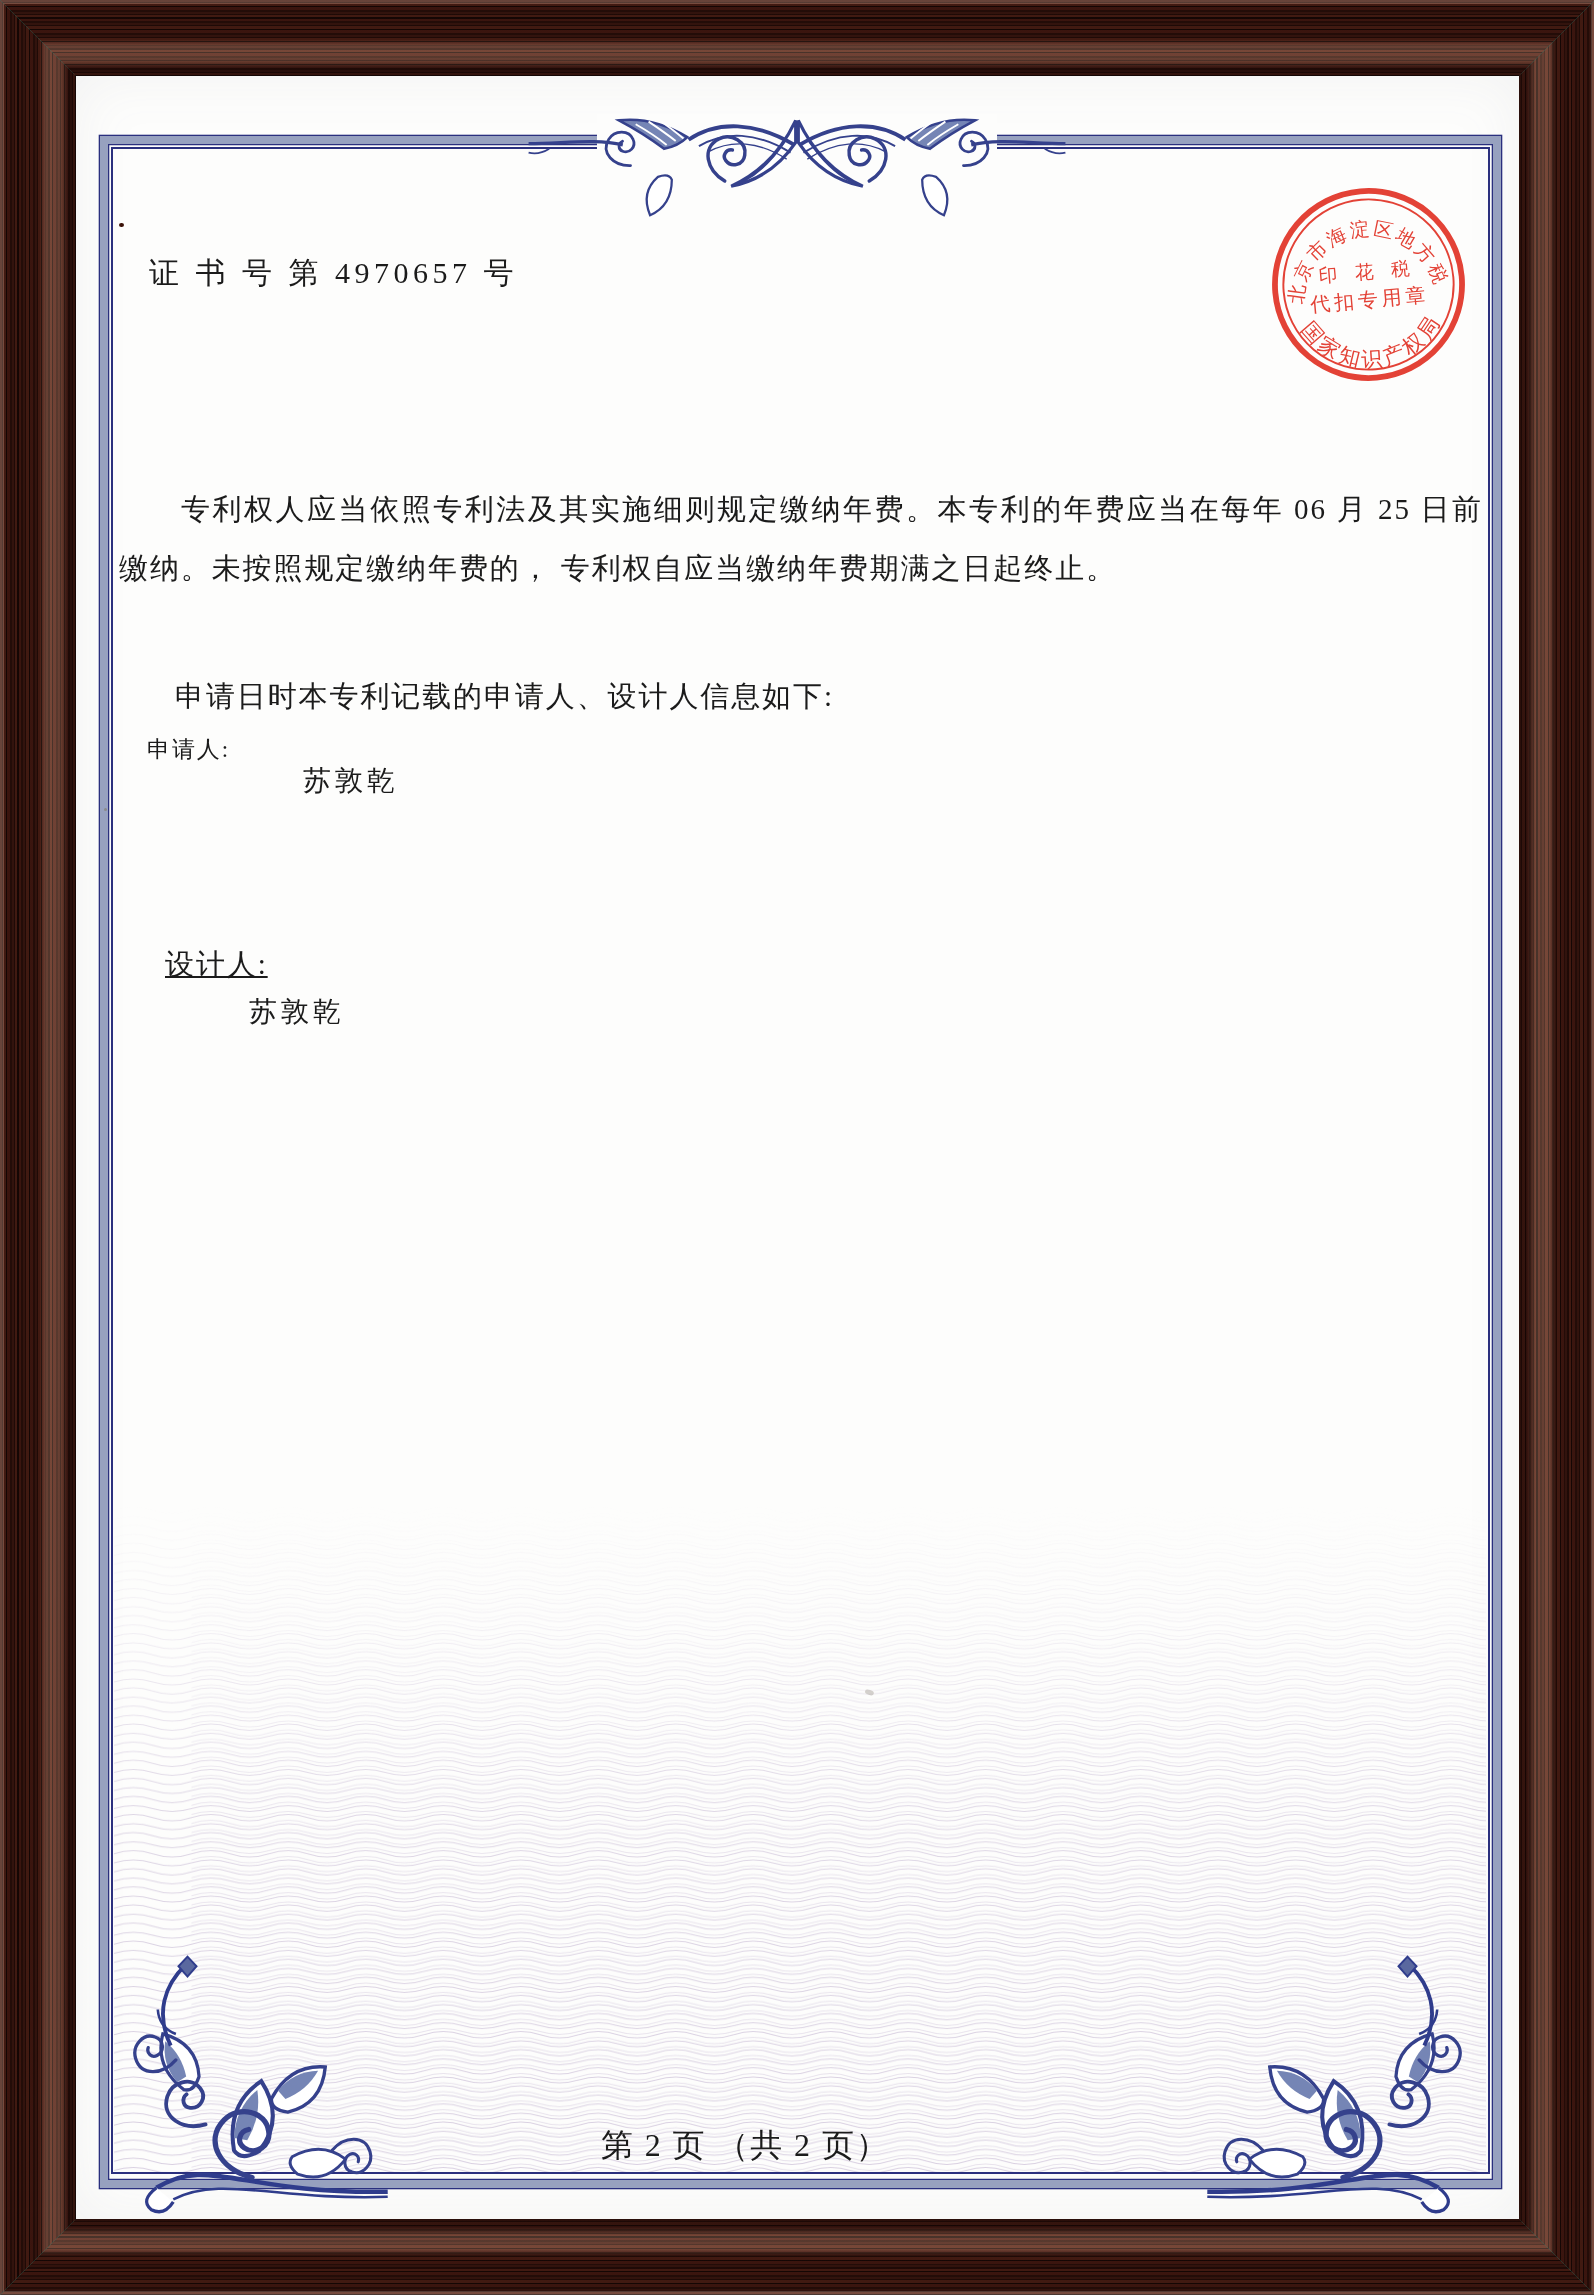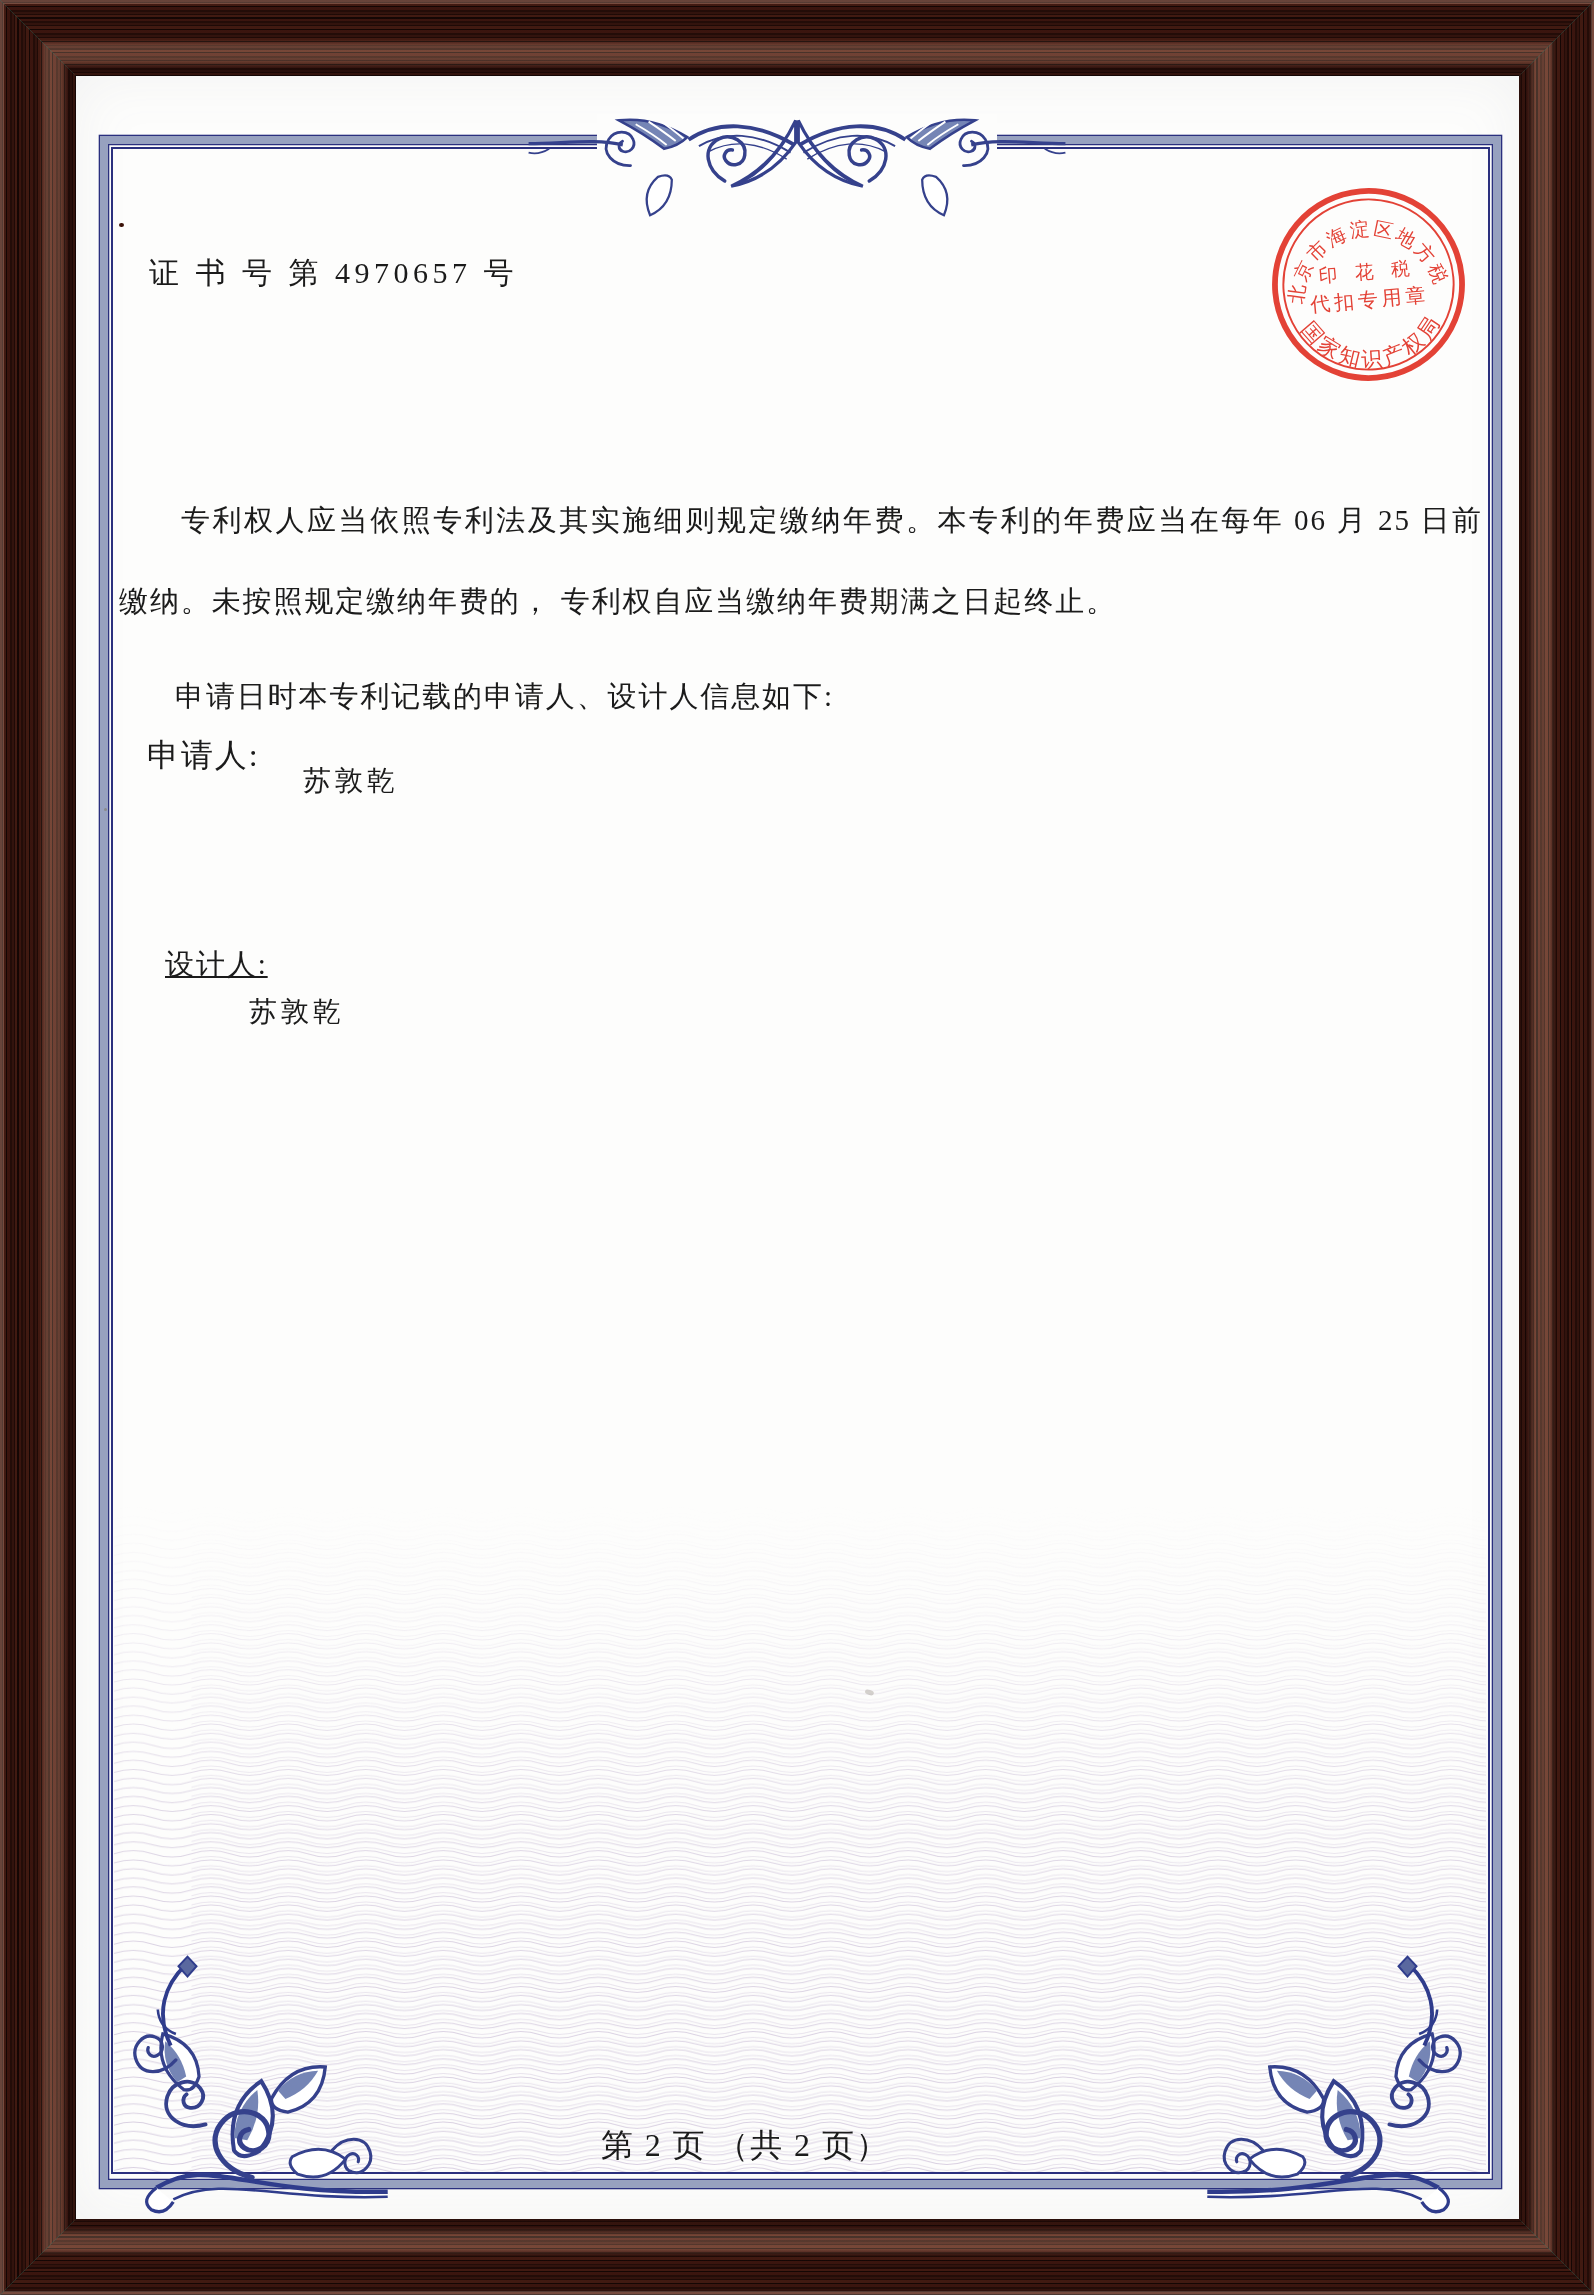--- a/index.html
+++ b/index.html
@@ -52,24 +52,24 @@
 
   
   .top-ornament{position:absolute;left:526px;top:84px;width:542px;height:136px;z-index:3;}
   .corner{position:absolute;width:310px;height:291px;z-index:3;}
   .corner.left{left:79px;top:1937px;}
   .corner.right{left:1206px;top:1937px;transform:scaleX(-1);}
 
   
   .txt{position:absolute;z-index:4;white-space:pre;}
   .cert-no{left:149px;top:253px;font-size:30px;letter-spacing:4.5px;}
-  .body-par{left:119px;top:480px;width:1364px;font-size:29px;line-height:81px;
+  .body-par{left:119px;top:480px;width:1364px;font-size:29px;line-height:59px;
       letter-spacing:1.9px;text-indent:62px;white-space:normal;text-align:justify;}
   .info-heading{left:147px;top:677px;font-size:29px;letter-spacing:1.9px;margin-left:28px;}
-  .applicant-label{left:147px;top:734px;font-size:32px;letter-spacing:1.9px;}
+  .applicant-label{left:147px;top:734px;font-size:23px;letter-spacing:1.9px;}
   .applicant-name{left:303px;top:762px;font-size:28px;letter-spacing:3.9px;}
   .designer-label{left:165px;top:945px;font-size:29px;letter-spacing:1.9px;text-decoration:underline;}
   .designer-name{left:249px;top:993px;font-size:28px;letter-spacing:3.9px;}
   .footer{left:601px;top:2124px;font-size:32px;letter-spacing:1.9px;z-index:4;}
 
   
   .seal{position:absolute;left:1264px;top:180px;width:209px;height:209px;z-index:5;opacity:.95;}
 
   
   .speck{position:absolute;border-radius:50%;z-index:5;}

